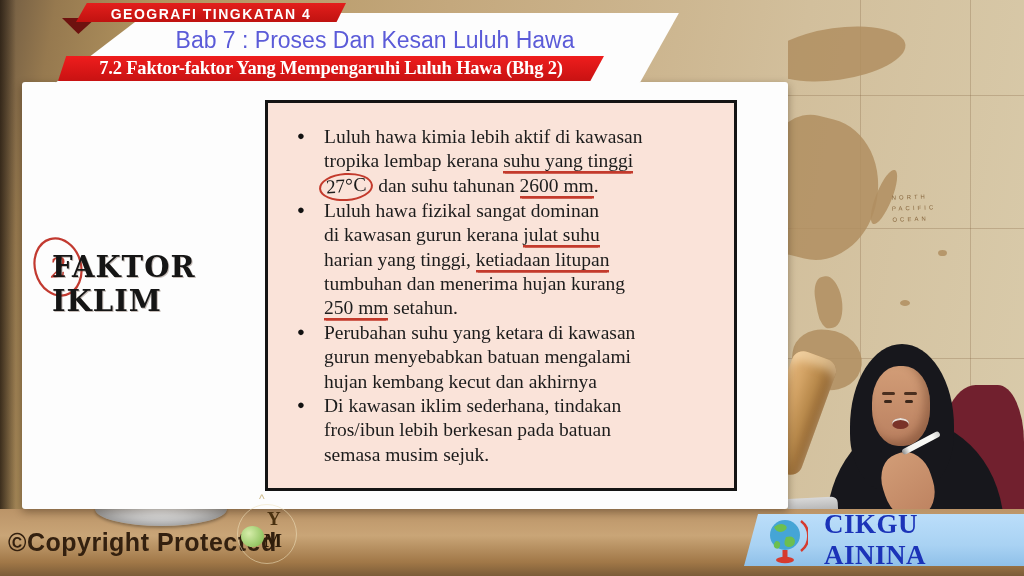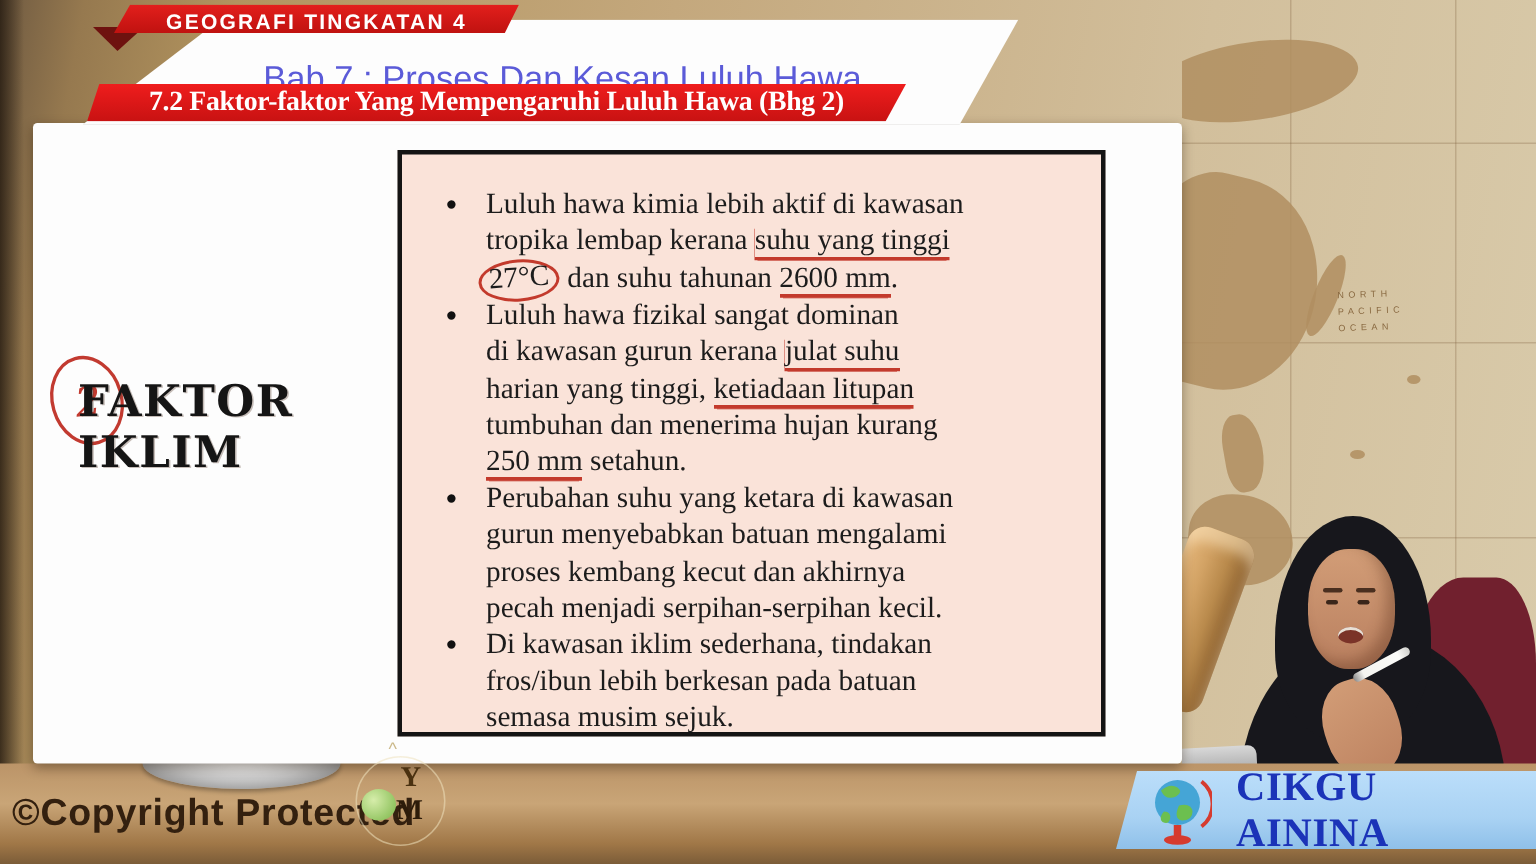--- a/index.html
+++ b/index.html
@@ -73,21 +73,21 @@
   .banner-fold{position:absolute;left:62px;top:18px;width:34px;height:16px;background:#6e120f;
     clip-path:polygon(0 0,100% 0,48% 100%);}
   .banner-white{position:absolute;left:52px;top:13px;width:632px;height:70px;
     background:#fdfdfd;clip-path:polygon(15% 0,99.2% 0,93% 100%,0.5% 100%);
     box-shadow:0 2px 4px rgba(50,35,15,.35);}
   .banner-red-top{position:absolute;left:76px;top:3px;width:270px;height:19px;
     background:linear-gradient(180deg,var(--banner-red,#e31f1c),#c01210);
     clip-path:polygon(4% 0,100% 0,96.5% 100%,0 100%);
     display:flex;align-items:flex-end;justify-content:center;}
   .banner-red-top span{color:#fff;font-size:14px;font-weight:700;letter-spacing:1.5px;}
-  .chapter-title{position:absolute;left:150px;top:39px;width:450px;text-align:center;
+  .chapter-title{position:absolute;left:150px;top:27px;width:450px;text-align:center;
     color:var(--title-blue,#5b5bd8);font-size:23px;font-weight:500;}
   .banner-red-strip{position:absolute;left:58px;top:56px;width:546px;height:25px;
     background:linear-gradient(180deg,#ef1d1d,var(--banner-red-dark,#c81212));
     clip-path:polygon(1.5% 0,100% 0,97.5% 100%,0 100%);
     display:flex;align-items:center;justify-content:center;}
   .banner-red-strip span{color:#fff;font-family:"Liberation Serif",serif;font-weight:700;
     font-size:18.5px;letter-spacing:-0.2px;}
   
   .copyright{position:absolute;left:8px;top:528px;font-size:25px;font-weight:600;
     letter-spacing:.5px;color:#33200f;}
@@ -183,22 +183,21 @@
         <li>
           <div class="bline"><span class="seg">Luluh hawa fizikal sangat dominan</span></div>
           <div class="bline"><span class="seg">di kawasan gurun kerana </span><span class="seg u">julat suhu</span></div>
           <div class="bline"><span class="seg">harian yang tinggi, </span><span class="seg u">ketiadaan litupan</span></div>
           <div class="bline"><span class="seg">tumbuhan dan menerima hujan kurang</span></div>
           <div class="bline"><span class="seg u">250 mm</span><span class="seg"> setahun.</span></div>
         </li>
         <li>
           <div class="bline"><span class="seg">Perubahan suhu yang ketara di kawasan</span></div>
           <div class="bline"><span class="seg">gurun menyebabkan batuan mengalami</span></div>
-          <div class="bline"><span class="seg">proses kembang kecut dan akhirnya</span></div>
-          <div class="bline"><span class="seg">pecah menjadi serpihan-serpihan kecil.</span></div>
+          <div class="bline"><span class="seg">hujan kembang kecut dan akhirnya</span></div>
         </li>
         <li>
           <div class="bline"><span class="seg">Di kawasan iklim sederhana, tindakan</span></div>
           <div class="bline"><span class="seg">fros/ibun lebih berkesan pada batuan</span></div>
           <div class="bline"><span class="seg">semasa musim sejuk.</span></div>
         </li>
       </ul>
   </div>
 
   <div class="banner-fold"></div>

